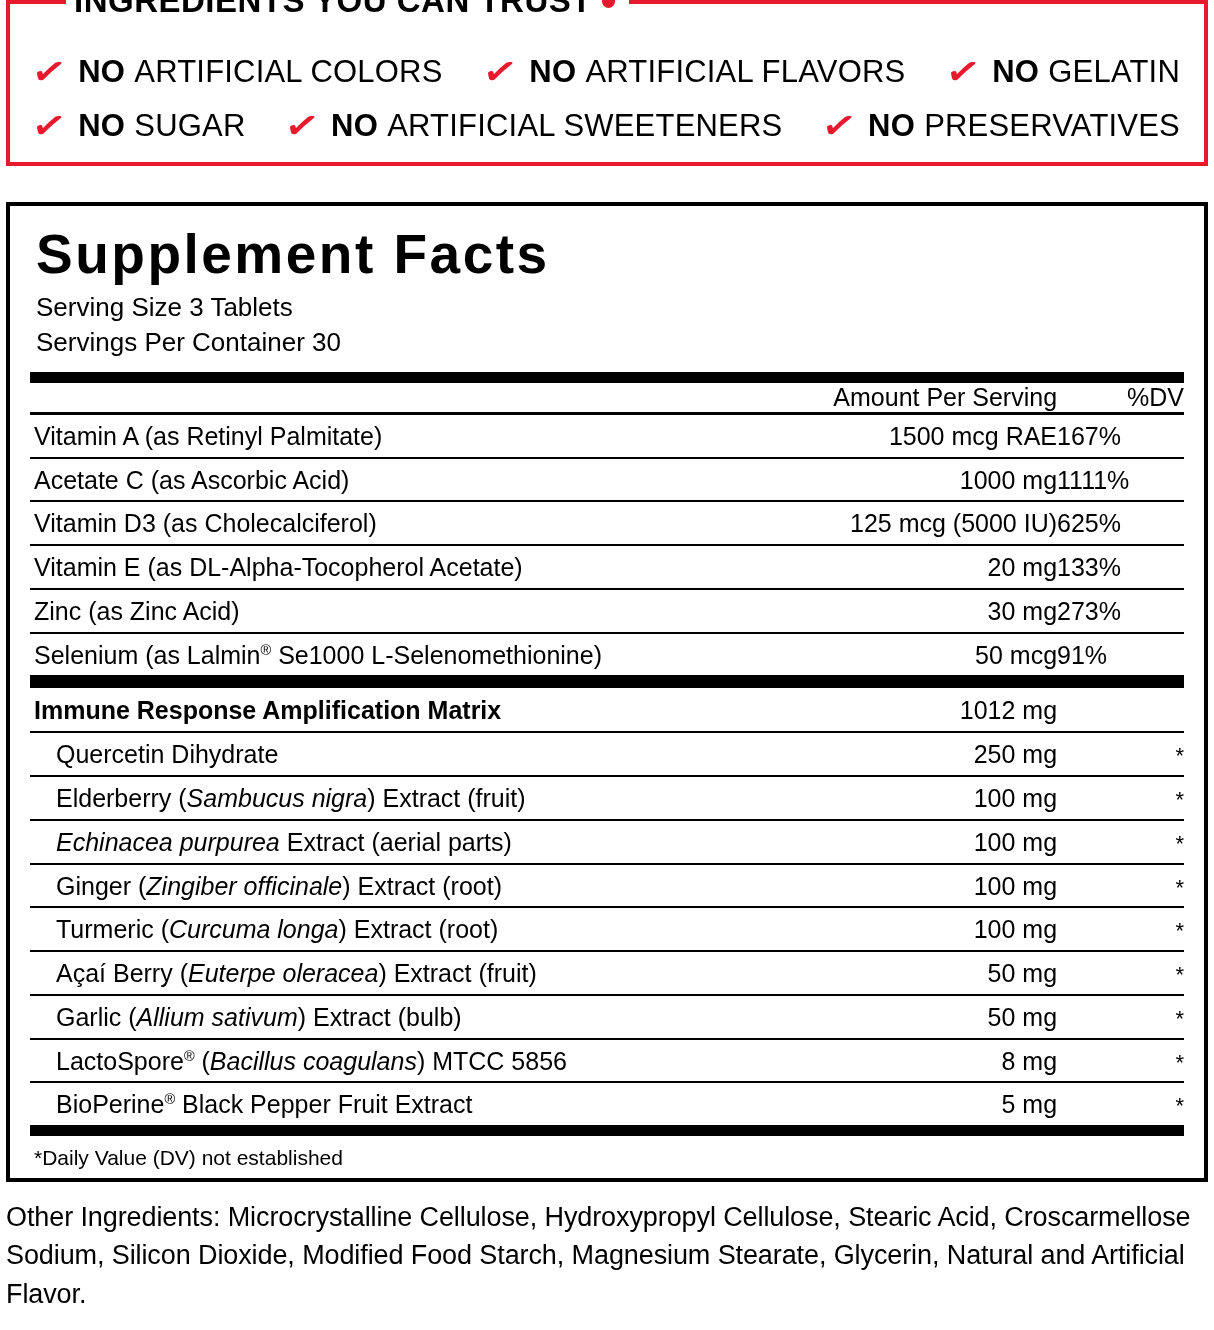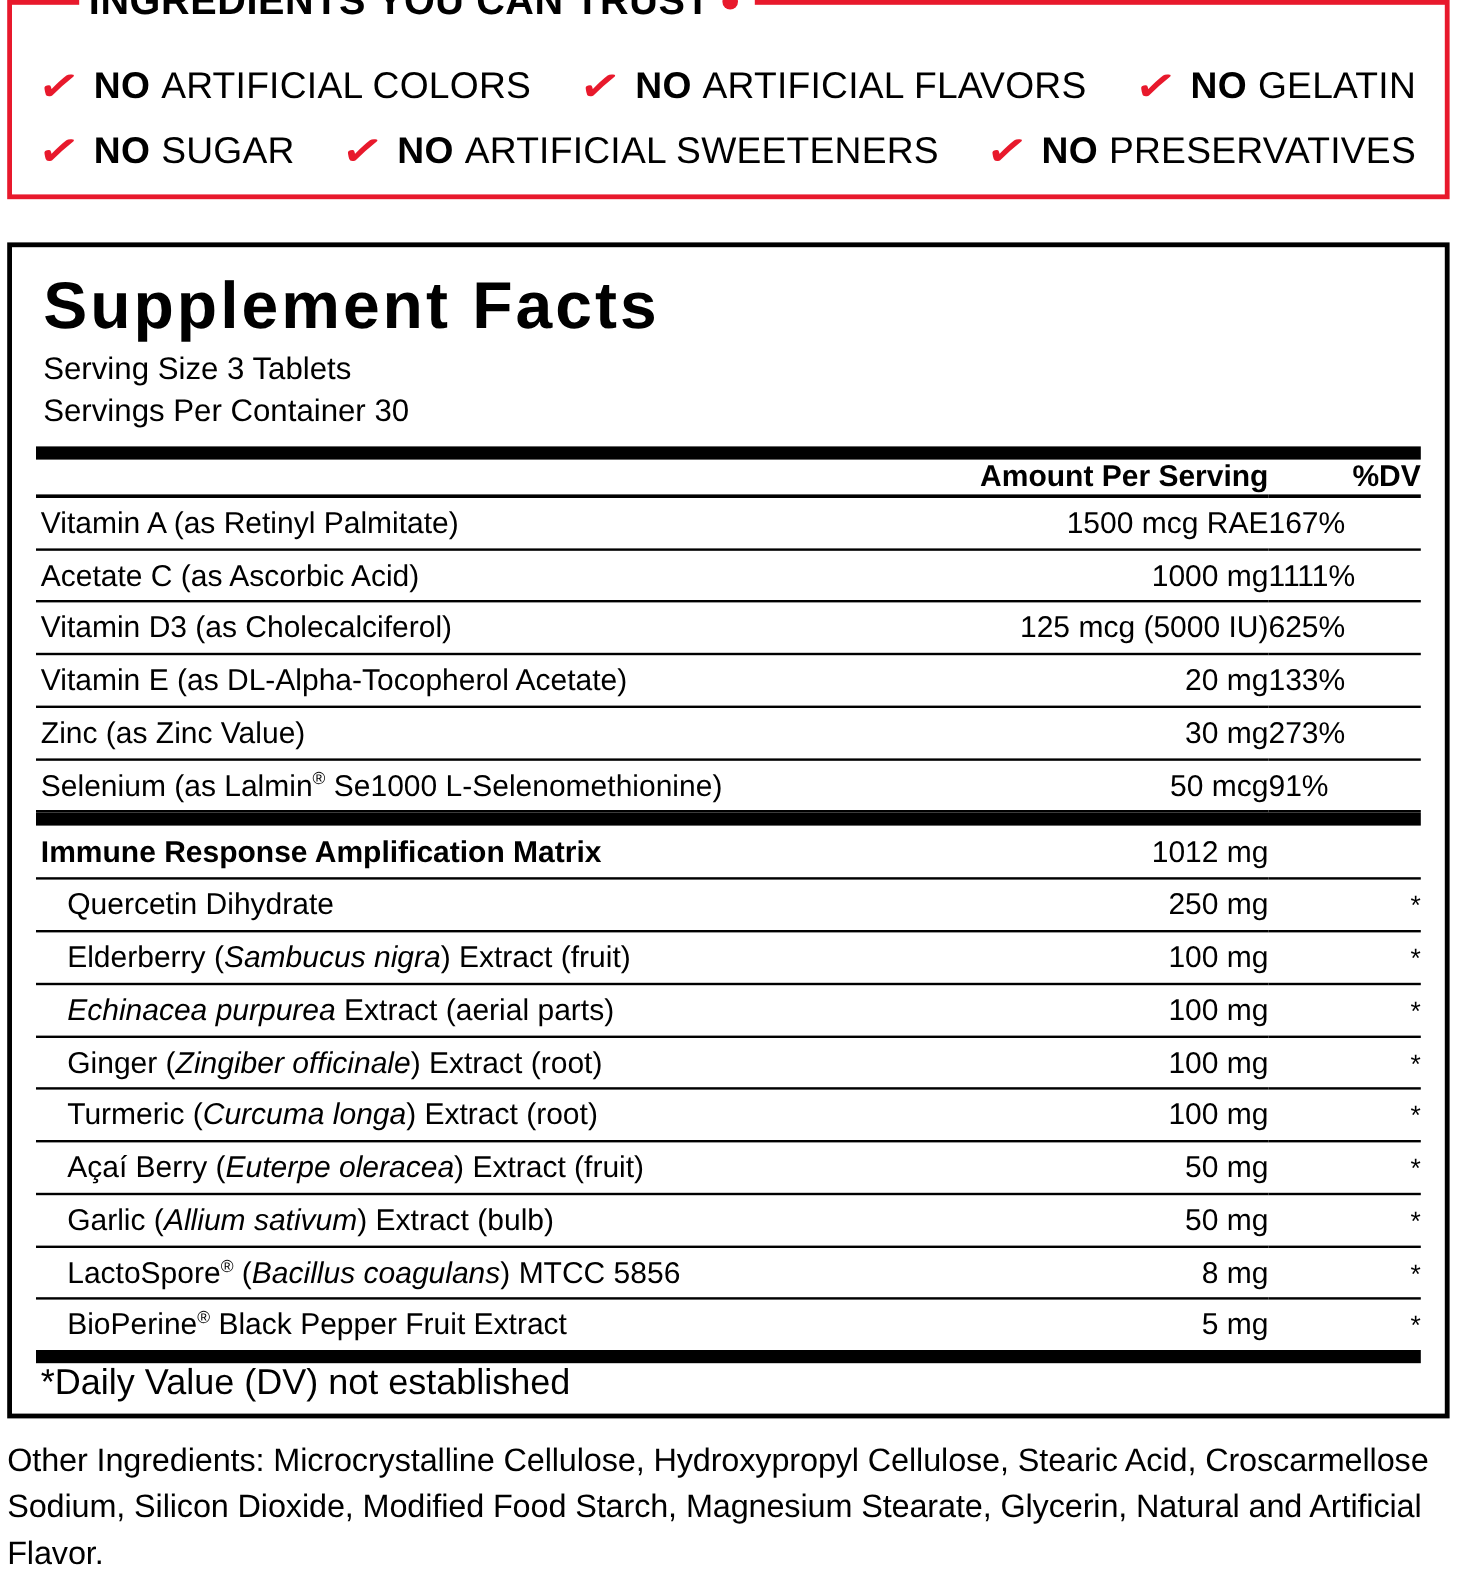--- a/index.html
+++ b/index.html
@@ -117,21 +117,21 @@
   .bar-row td {
     padding: 0;
   }
   .barblack {
     background: #000;
     height: 11px;
   }
 
   .hdr td {
     font-size: 25px;
-    font-weight: bold;
+    font-weight: normal;
     padding: 5px 0 5px 0;
     border-bottom: 3px solid #000;
   }
   .hdr .col-amt { text-align: right; }
   .hdr .col-dv  { text-align: right; }
 
   tr.nutrient td {
     font-size: 25px;
     border-bottom: 2px solid #000;
     padding: 7px 0 6px 0;
@@ -156,21 +156,22 @@
     padding: 7px 0 6px 0;
     line-height: 1.15;
   }
   tr.sub td.col-name { padding-left: 26px; }
   tr.sub td.col-amt { text-align: right; }
   tr.sub td.col-dv  { text-align: right; font-size: 22px; }
 
   tr.last-sub td { border-bottom: none; }
 
   .footnote {
-    font-size: 30px;
+    font-size: 21px;
+    margin-top: 10px;
     margin-left: 4px;
   }
 
   sup.reg { font-size: 0.58em; vertical-align: super; }
   i { font-style: italic; }
 
   .other-ing {
     margin: 16px 6px 0 6px;
     font-size: 27px;
     line-height: 1.42;
@@ -262,21 +263,21 @@
         <td class="col-name">Vitamin D3 (as Cholecalciferol)</td>
         <td class="col-amt">125 mcg (5000 IU)</td>
         <td class="col-dv">625%</td>
       </tr>
       <tr class="nutrient">
         <td class="col-name">Vitamin E (as DL-Alpha-Tocopherol Acetate)</td>
         <td class="col-amt">20 mg</td>
         <td class="col-dv">133%</td>
       </tr>
       <tr class="nutrient">
-        <td class="col-name">Zinc (as Zinc Value)</td>
+        <td class="col-name">Zinc (as Zinc Acid)</td>
         <td class="col-amt">30 mg</td>
         <td class="col-dv">273%</td>
       </tr>
       <tr class="nutrient">
         <td class="col-name">Selenium (as Lalmin<sup class="reg">®</sup> Se1000 L-Selenomethionine)</td>
         <td class="col-amt">50 mcg</td>
         <td class="col-dv">91%</td>
       </tr>
 
       <tr class="bar-row">

